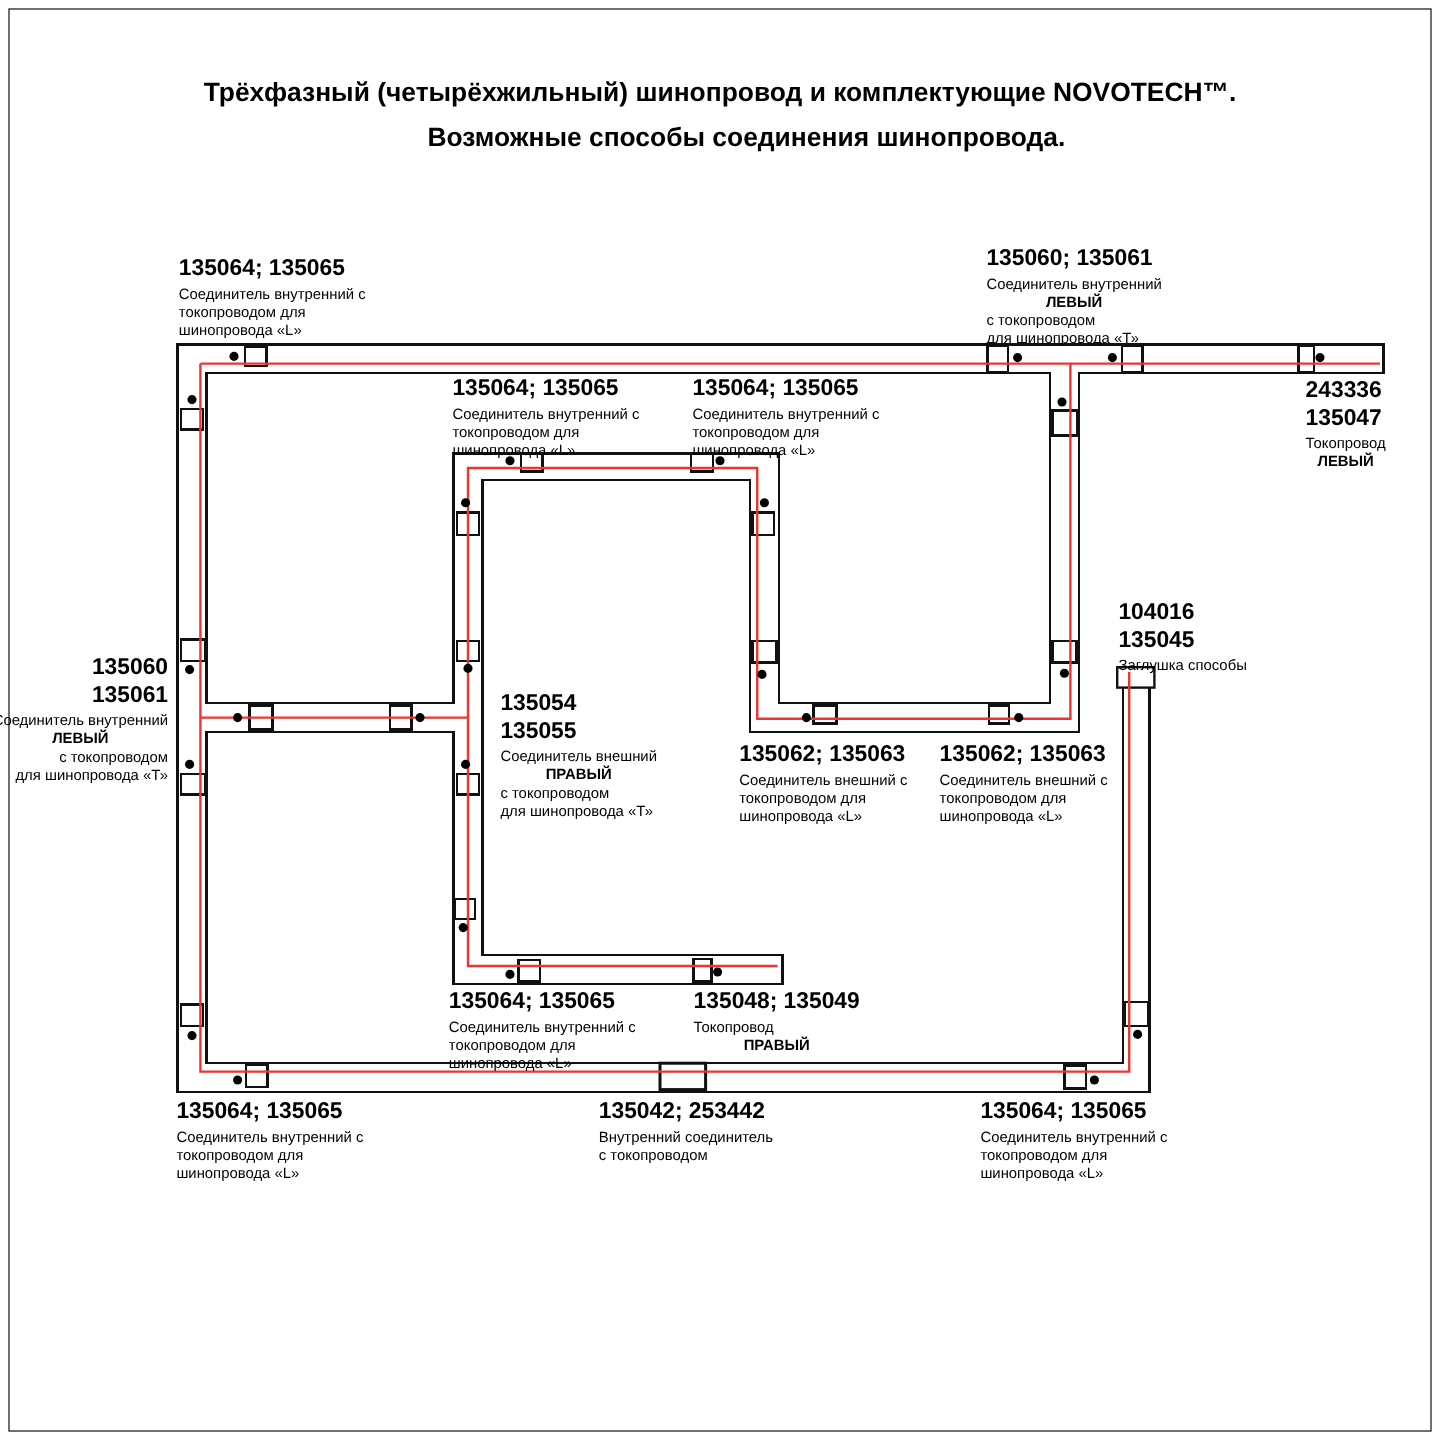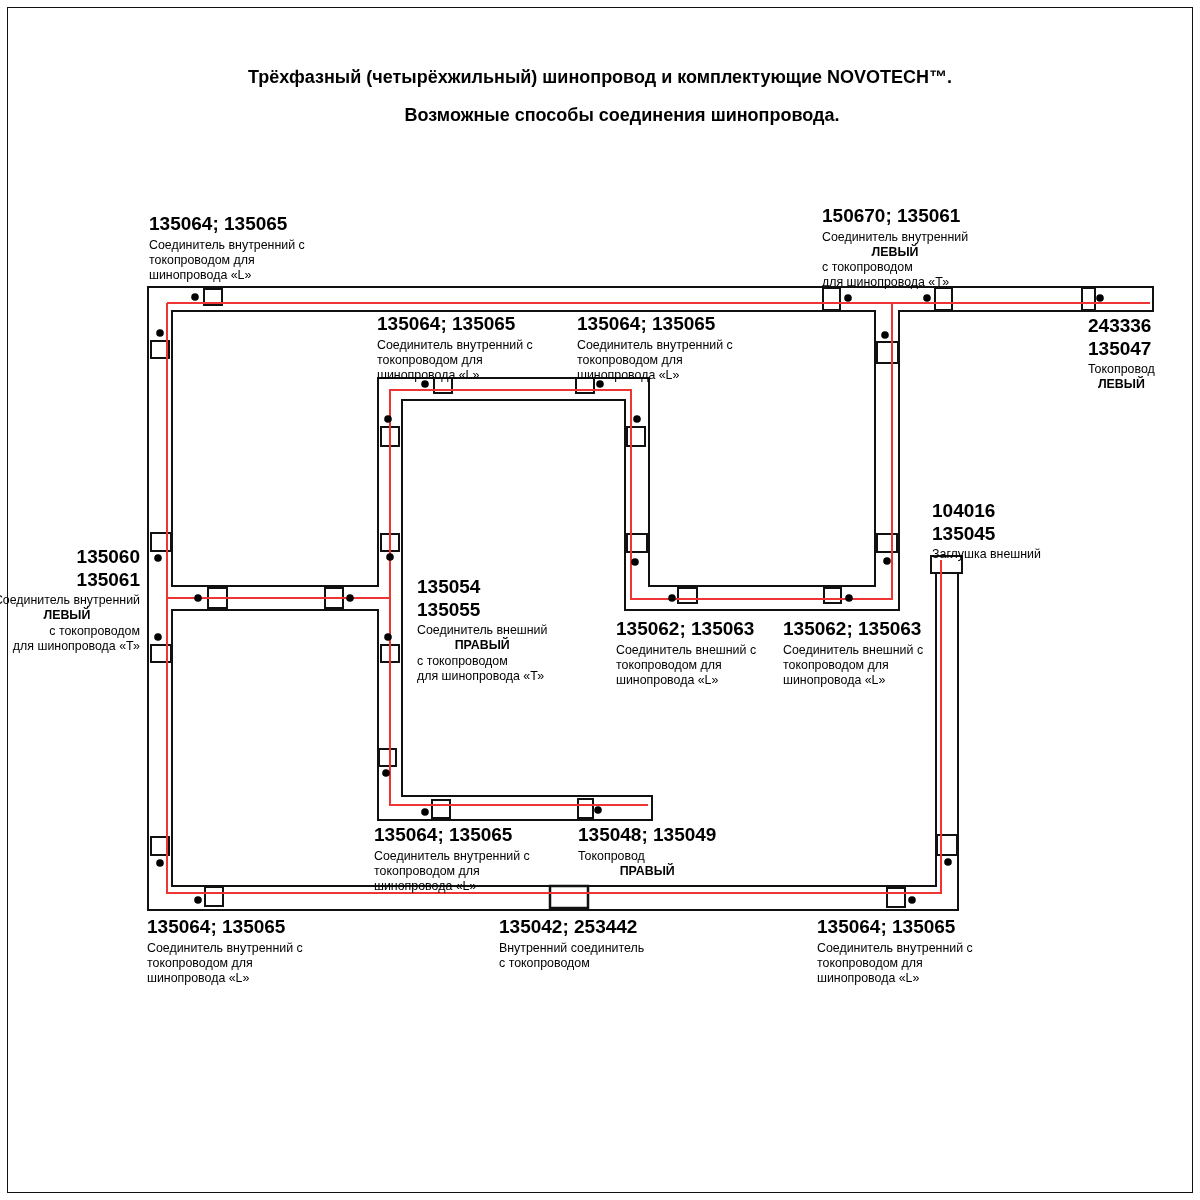--- a/index.html
+++ b/index.html
@@ -2,21 +2,21 @@
 <html><head>
 <meta charset="utf-8">
 <style>
   html,body{margin:0;padding:0;}
   body{
     width:1200px;height:1200px;position:relative;background:#fff;
     font-family:"Liberation Sans",sans-serif;color:#000;overflow:hidden;
   }
   .frame{position:absolute;inset:7px;border:1.5px solid #111;pointer-events:none;}
   .title{position:absolute;top:63px;left:0;width:100%;text-align:center;
-         font-weight:bold;font-size:18px;line-height:28px;}
+         font-weight:bold;font-size:22px;line-height:28px;}
   .title .t2{margin-top:10px;margin-left:44px;}
   svg.diagram{position:absolute;left:0;top:0;}
   .lbl{position:absolute;}
   .lbl .num{font-size:19px;font-weight:bold;line-height:22.5px;white-space:nowrap;}
   .lbl .d{font-size:12.4px;line-height:15.3px;white-space:nowrap;}
   .lbl .num + .d{margin-top:2px;}
   .lbl.ra{text-align:right;}
   .b{font-weight:bold;text-align:center;}
 </style>
 </head>
@@ -123,21 +123,21 @@
 </div>
 
 <div class="lbl" style="left:577px;top:313px">
   <div class="num">135064; 135065</div>
   <div class="d">Соединитель внутренний с</div>
   <div class="d">токопроводом для</div>
   <div class="d">шинопровода «L»</div>
 </div>
 
 <div class="lbl" style="left:822px;top:205px">
-  <div class="num">150670; 135061</div>
+  <div class="num">135060; 135061</div>
   <div class="d">Соединитель внутренний</div>
   <div class="d b">ЛЕВЫЙ</div>
   <div class="d">с токопроводом</div>
   <div class="d">для шинопровода «Т»</div>
 </div>
 
 <div class="lbl" style="left:1088px;top:315px">
   <div class="num">243336</div>
   <div class="num">135047</div>
   <div class="d">Токопровод</div>
@@ -158,21 +158,21 @@
   <div class="num">135055</div>
   <div class="d">Соединитель внешний</div>
   <div class="d b">ПРАВЫЙ</div>
   <div class="d">с токопроводом</div>
   <div class="d">для шинопровода «Т»</div>
 </div>
 
 <div class="lbl" style="left:932px;top:500px">
   <div class="num">104016</div>
   <div class="num">135045</div>
-  <div class="d">Заглушка внешний</div>
+  <div class="d">Заглушка способы</div>
 </div>
 
 <div class="lbl" style="left:616px;top:618px">
   <div class="num">135062; 135063</div>
   <div class="d">Соединитель внешний с</div>
   <div class="d">токопроводом для</div>
   <div class="d">шинопровода «L»</div>
 </div>
 
 <div class="lbl" style="left:783px;top:618px">

